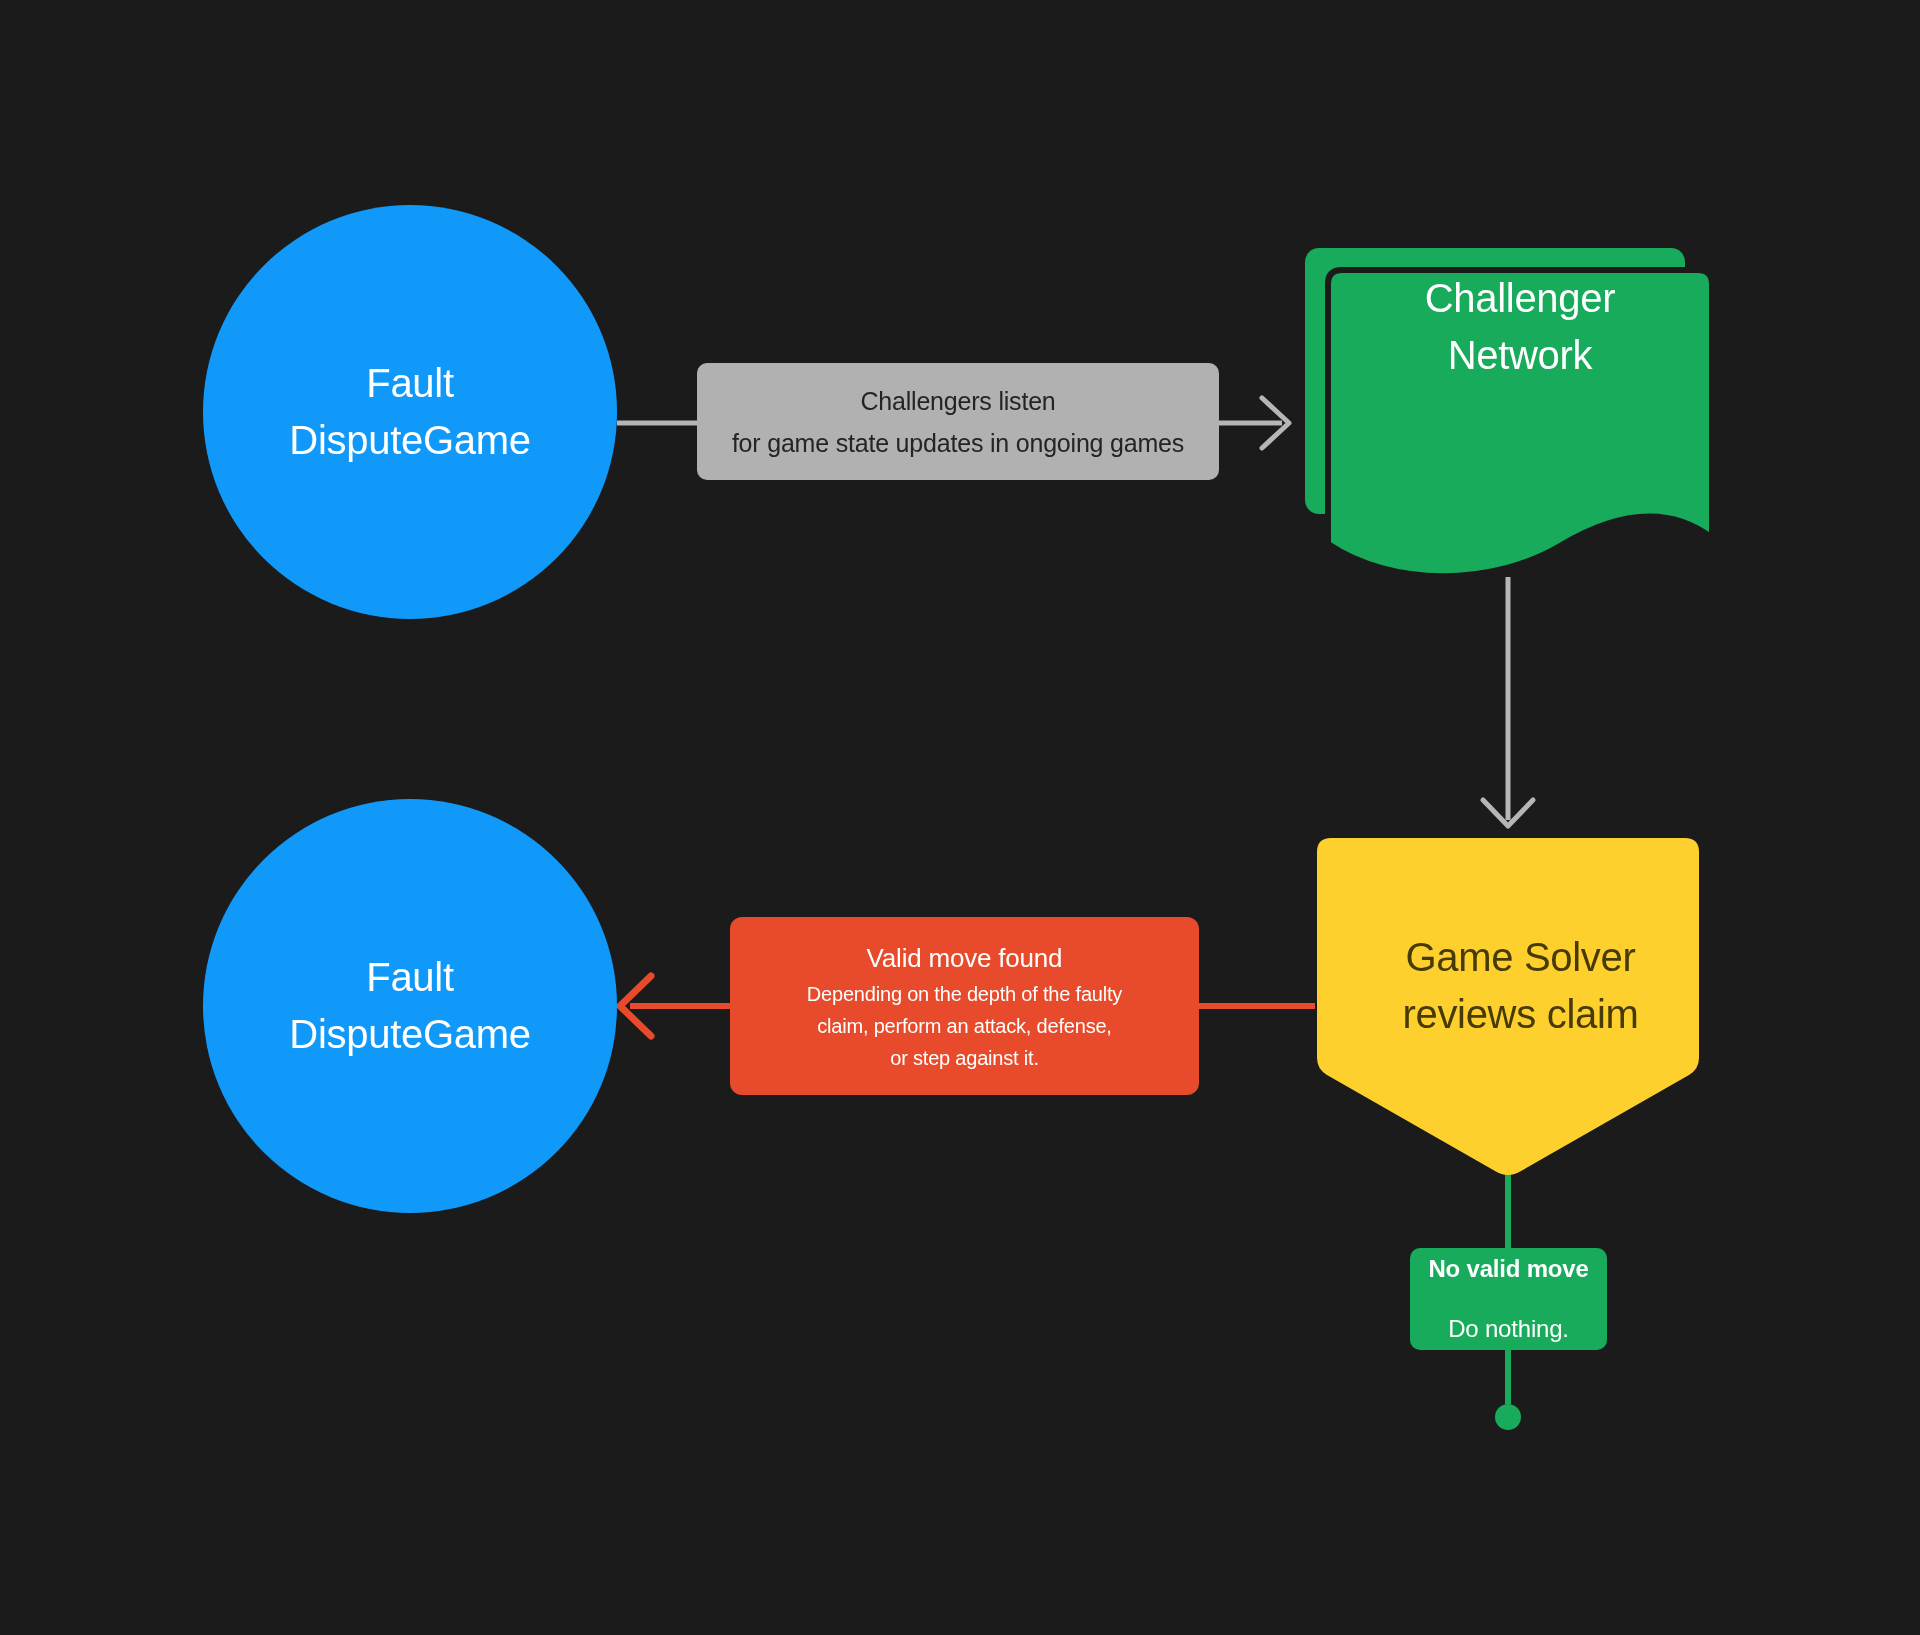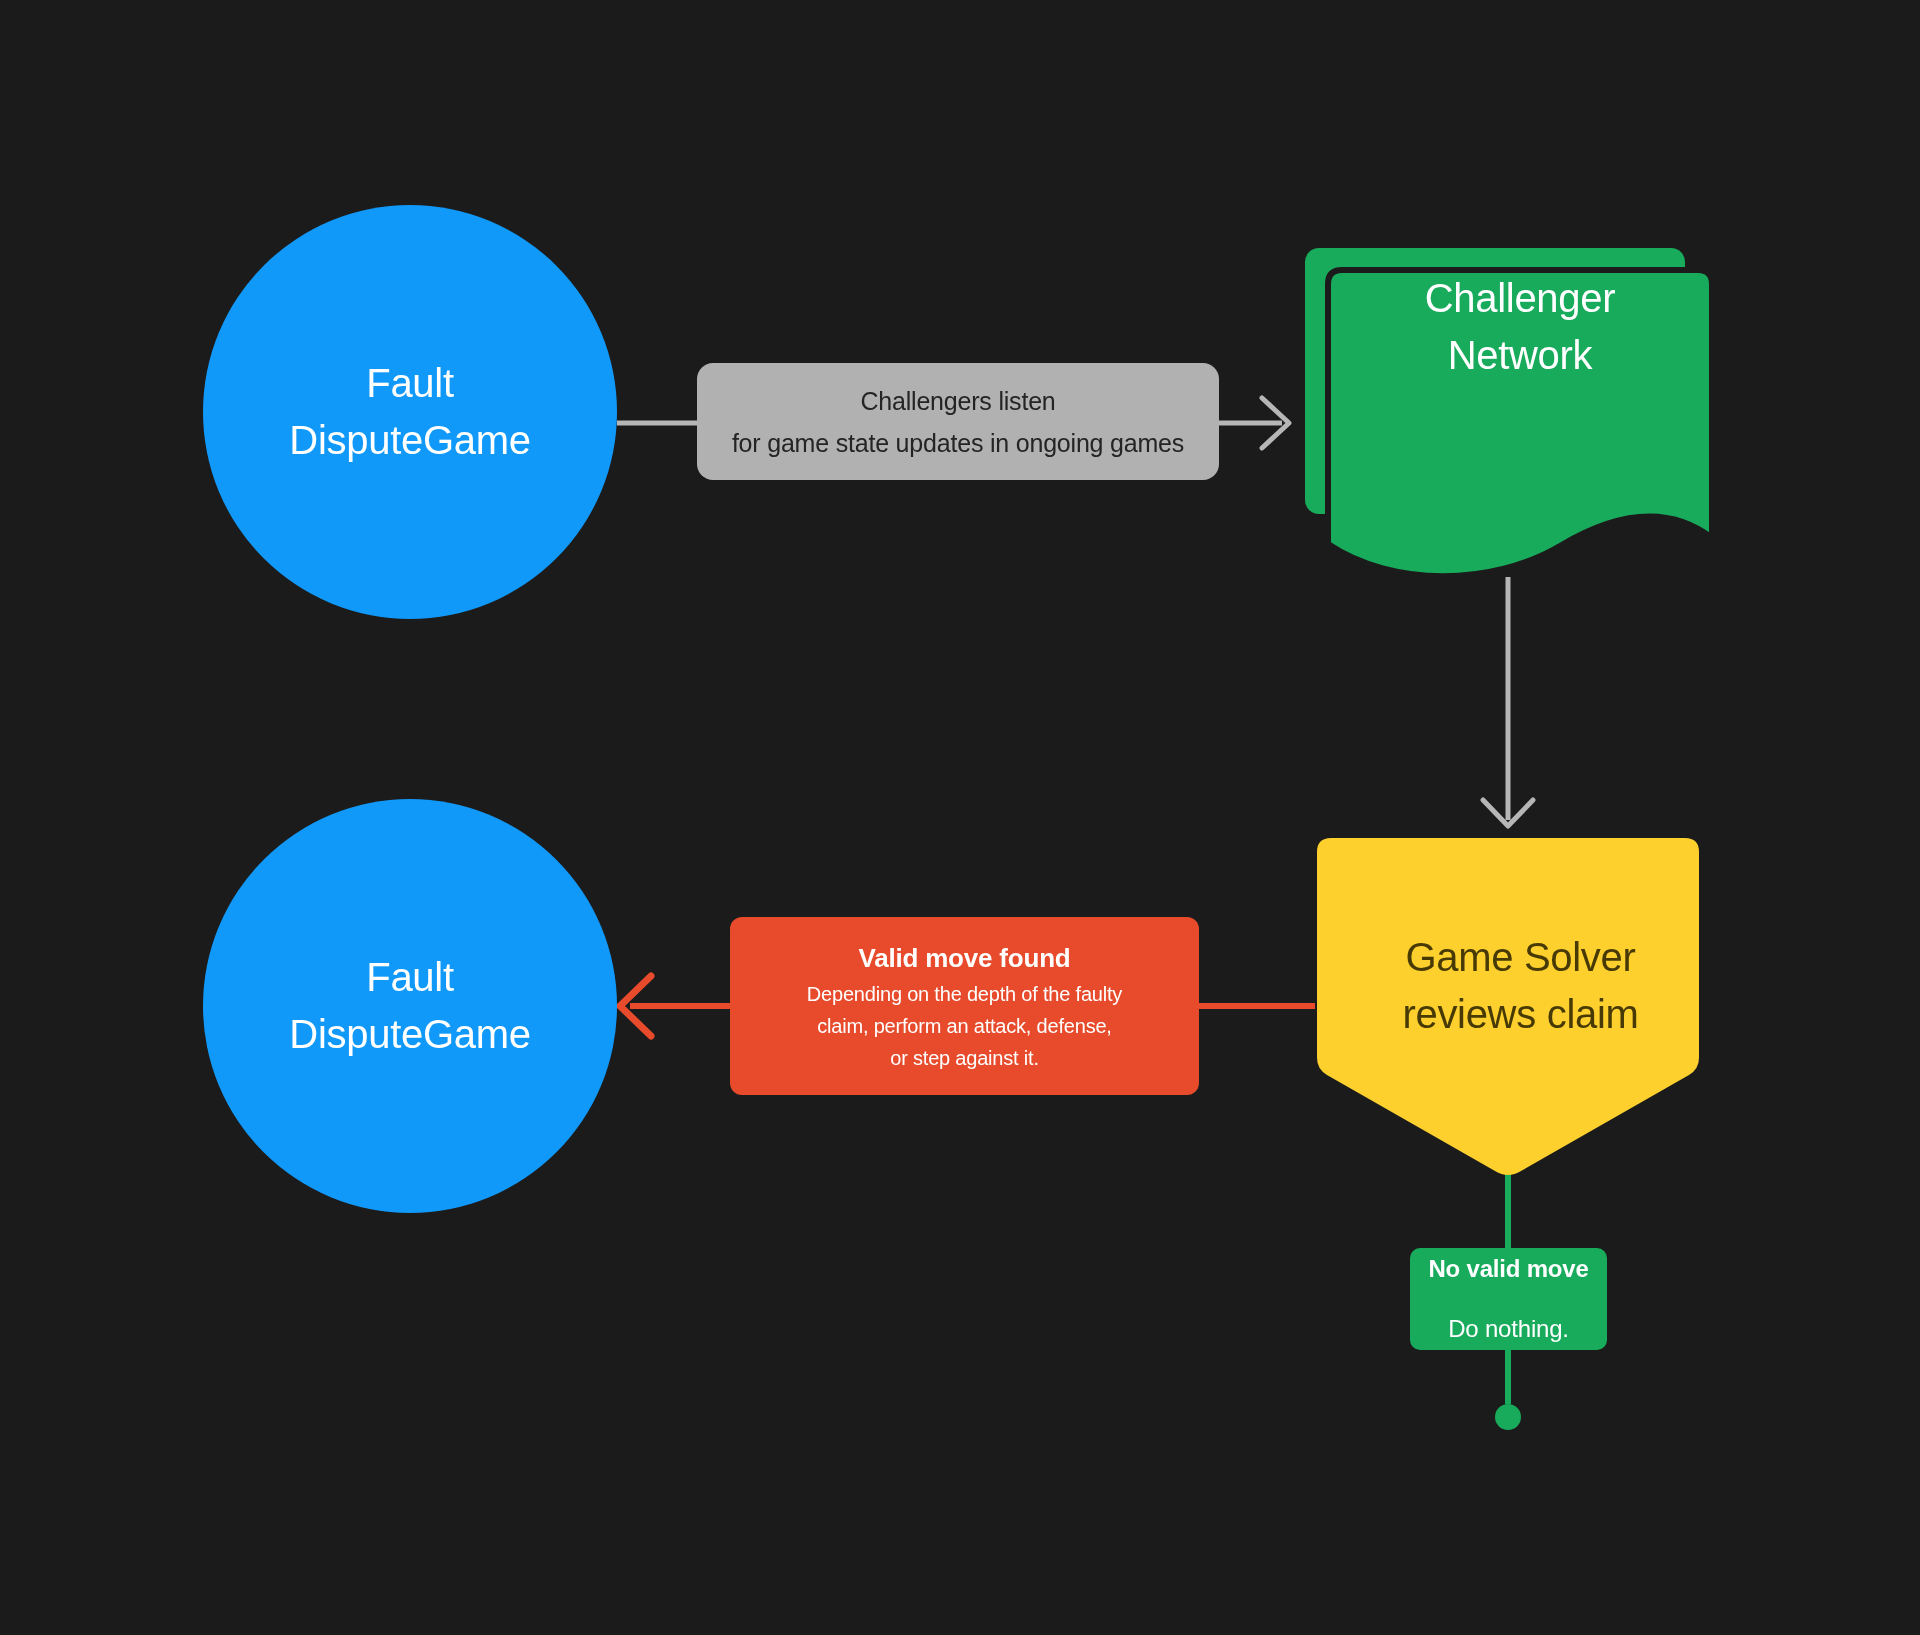--- a/index.html
+++ b/index.html
@@ -34,21 +34,21 @@
     white-space: pre-line;
     letter-spacing: -0.3px;
   }
   .node-circle.top { left: 203px; top: 205px; }
   .node-circle.bottom { left: 203px; top: 799px; }
 
   
   .label-gray {
     background: #b1b1b1;
     color: #242424;
-    border-radius: 16px;
+    border-radius: 10px;
     display: flex; align-items: center; justify-content: center;
     text-align: center;
     font-size: 25px; line-height: 42px;
     white-space: pre-line;
     letter-spacing: -0.2px;
   }
   .label-gray.listen { left: 697px; top: 363px; width: 522px; height: 117px; }
   .label-gray.newclaim { left: 1315px; top: 673px; width: 387px; height: 64px; font-size: 25px; }
 
   
@@ -77,21 +77,21 @@
   
   .box-red {
     left: 730px; top: 917px; width: 469px; height: 178px;
     background: #e74b2b;
     border-radius: 12px;
     color: #ffffff;
     display: flex; flex-direction: column; align-items: center; justify-content: center;
     text-align: center;
     letter-spacing: -0.2px;
   }
-  .box-red .title { font-weight: 700; font-size: 26px; line-height: 39px; }
+  .box-red .title { font-weight: 400; font-size: 26px; line-height: 39px; }
   .box-red .body { font-size: 20px; line-height: 32px; white-space: pre-line; }
 
   
   .box-green {
     left: 1410px; top: 1248px; width: 197px; height: 102px;
     background: #18ab5c;
     border-radius: 10px;
     color: #ffffff;
     display: flex; flex-direction: column; align-items: center; justify-content: center;
     text-align: center;

